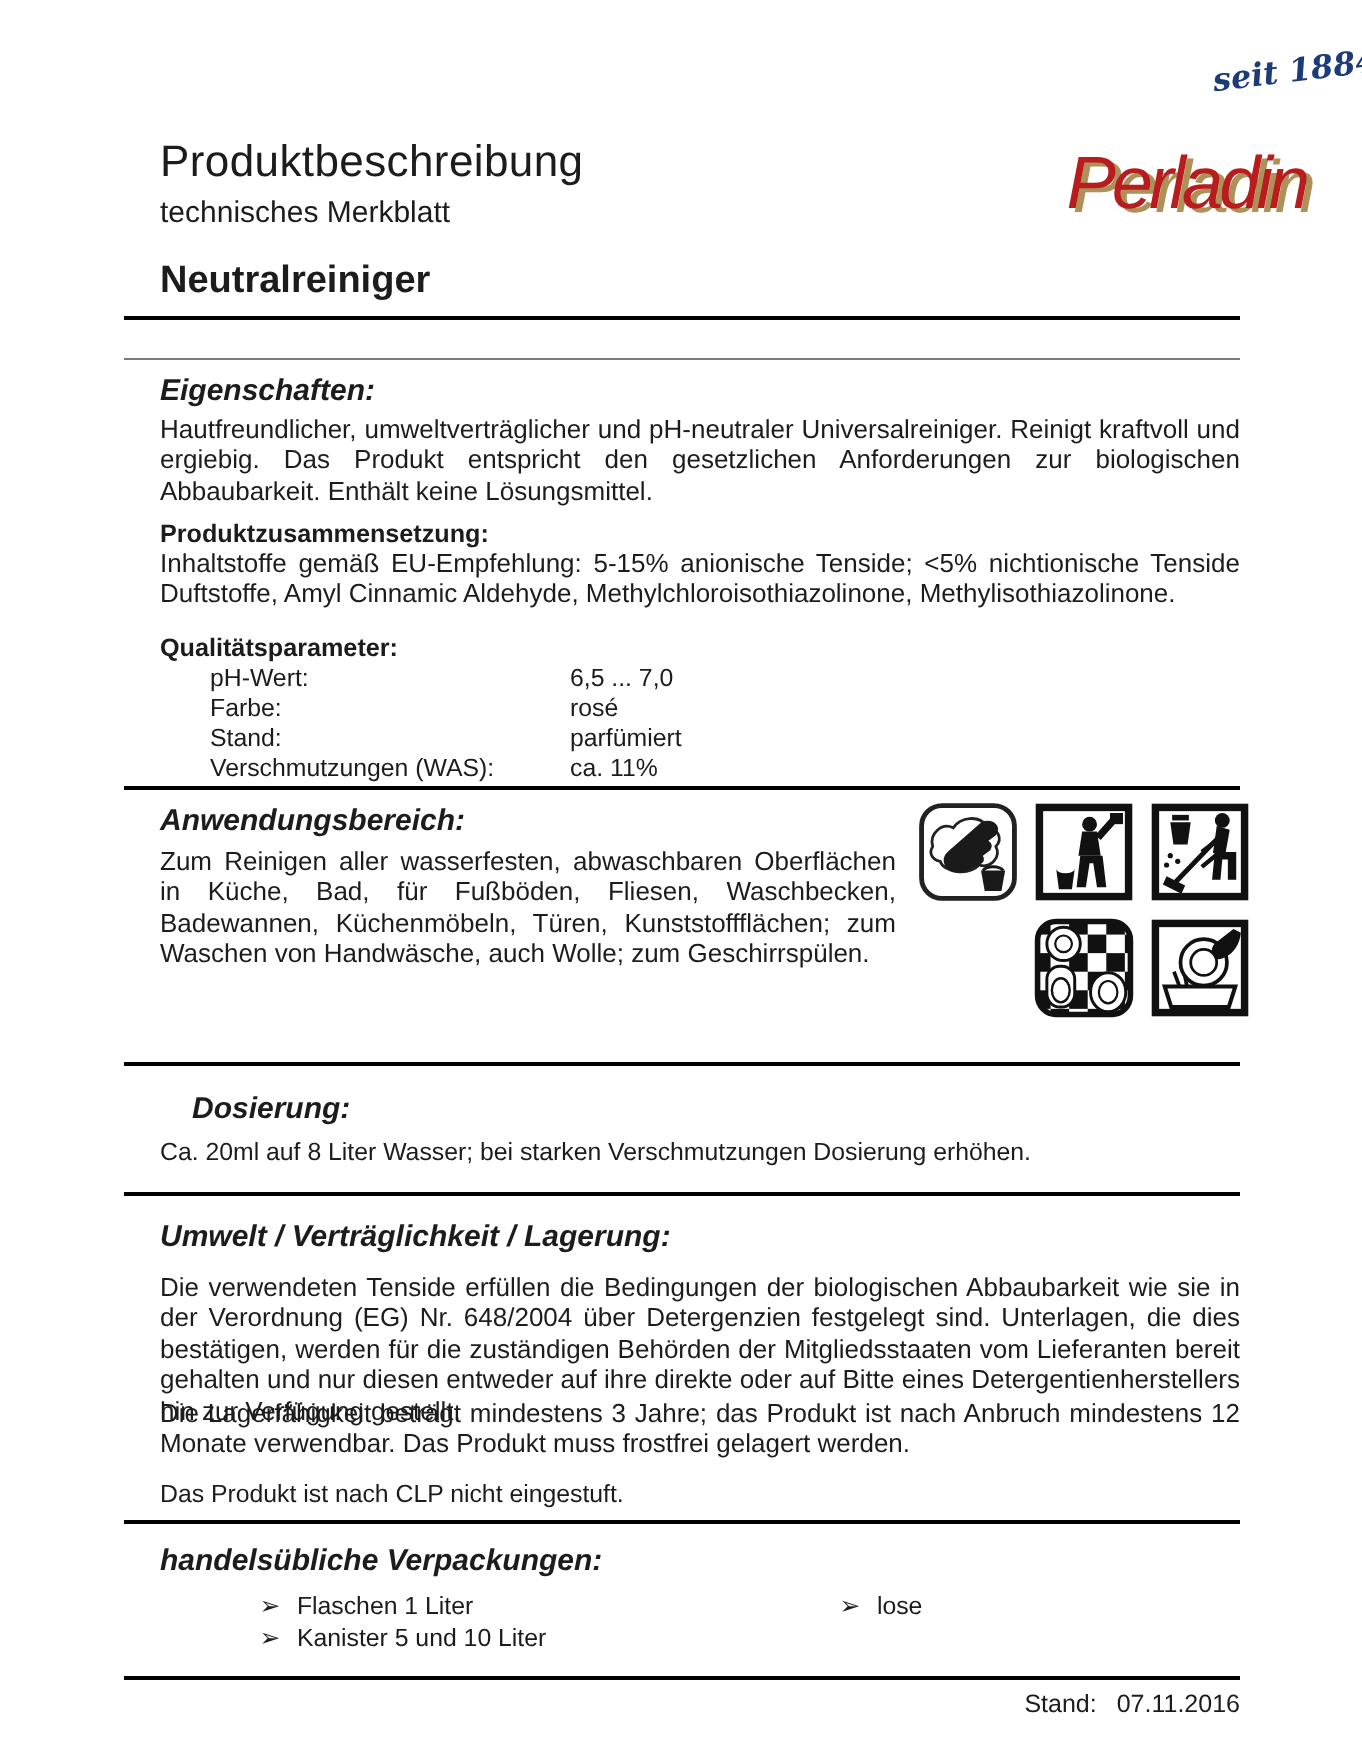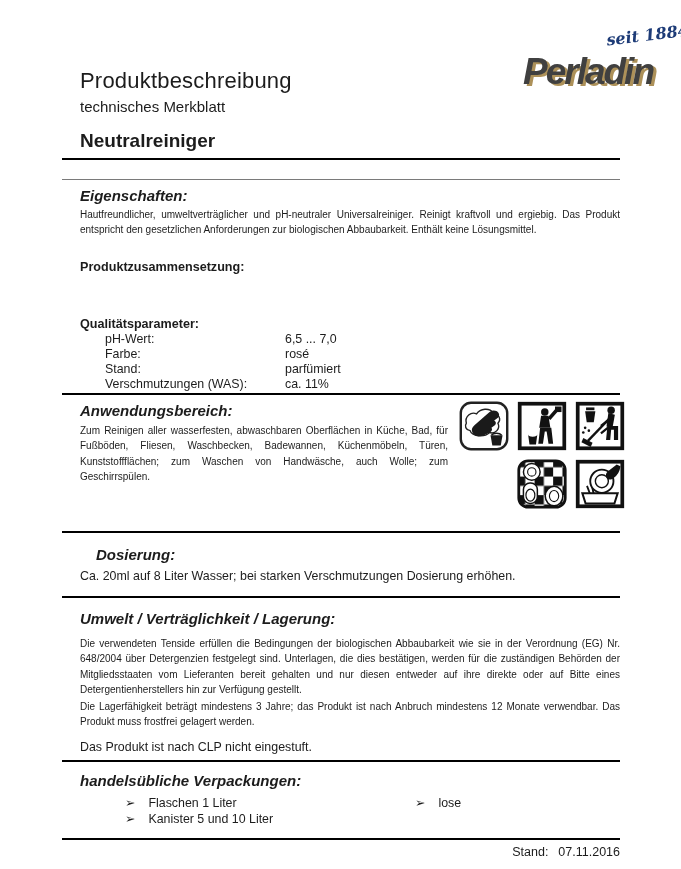--- a/index.html
+++ b/index.html
@@ -10,46 +10,46 @@
   }
   .content { position:absolute; left:62px; top:0; width:558px; height:869px; }
   .abs { position:absolute; }
   .rule { position:absolute; left:0; width:558px; height:0; border-top:2px solid #000; }
   .rule-thin { border-top:1px solid #7a7a7a; }
   .doc-title { font-size:22px; letter-spacing:0.2px; }
   .doc-subtitle { font-size:15px; }
   .product-name { font-size:19px; font-weight:bold; }
   .sec-head { font-size:15px; font-weight:bold; font-style:italic; }
   .sub-head { font-size:12.6px; font-weight:bold; }
-  .body-txt { font-size:10px; line-height:15.4px; text-align:justify; }
+  .body-txt { font-size:13px; line-height:15.4px; text-align:justify; }
   .body-line { font-size:12.4px; line-height:15px; }
   .q-row { position:absolute; font-size:12.4px; }
   .q-label { position:absolute; left:43px; white-space:nowrap; }
   .q-value { position:absolute; left:223px; white-space:nowrap; }
   .logo { position:absolute; right:28px; top:34px; width:160px; text-align:right; }
   .logo-tagline {
     font-family:"DejaVu Serif","Liberation Serif",serif;
     font-style:italic; font-weight:bold; font-size:16px; color:#1d3b77;
     transform:rotate(-7deg); transform-origin:left bottom;
     position:relative; left:38px; top:6px;
   }
   .logo-brand {
-    font-weight:bold; font-size:37px; letter-spacing:-2px; color:#404040;
-    text-shadow:3px 2px 0 #ad9159; line-height:1; font-style:italic;
+    font-weight:normal; font-size:37px; letter-spacing:-2px; color:#b91c1c;
+    text-shadow:3px 2px 0 #ad9159; line-height:1; font-style:italic;margin-top:20px;
   }
   .pict-grid {
     position:absolute; left:396px; top:400px;
     display:grid; grid-template-columns:52px 52px 52px; grid-template-rows:52px 52px;
     gap:6px; width:168px;
   }
   .pict { width:52px; height:52px; }
   .pict svg { width:52px; height:52px; display:block; }
   .p4 { grid-column:2; grid-row:2; }
   .p5 { grid-column:3; grid-row:2; }
-  .pack-row { position:absolute; font-size:12.4px; white-space:nowrap; }
+  .pack-row { position:absolute; font-size:12.4px; white-space:nowrap;text-align:center; }
   .pack-bullet { display:inline-block; width:20px; color:#1c1c1c; }
   .footer-line { position:absolute; right:0; top:845px; font-size:12.5px; }
   .footer-line .gap { display:inline-block; width:10px; }
 </style>
 </head>
 <body>
 
 <div class="page">
 
   <div class="logo">
@@ -62,20 +62,21 @@
     <div class="abs doc-title" style="left:18px; top:68px;">Produktbeschreibung</div>
     <div class="abs product-name" style="left:18px; top:130px;">Neutralreiniger</div>
 
     <div class="rule" style="top:158px;"></div>
     <div class="rule rule-thin" style="top:179px;"></div>
 
     <div class="abs sec-head" style="left:18px; top:187px;">Eigenschaften:</div>
     <div class="abs body-txt" style="left:18px; top:207px; width:540px;">Hautfreundlicher, umweltverträglicher und pH-neutraler Universalreiniger. Reinigt kraftvoll und ergiebig. Das Produkt entspricht den gesetzlichen Anforderungen zur biologischen Abbaubarkeit. Enthält keine Lö­sungsmittel.</div>
 
     <div class="abs sub-head" style="left:18px; top:260px;">Produktzusammensetzung:</div>
+    <div class="abs body-txt" style="left:18px; top:275px; width:540px; line-height:14.6px;">Inhaltstoffe gemäß EU-Empfehlung: 5-15% anionische Tenside; &lt;5% nichtionische Tenside Duftstoffe, Amyl Cinnamic Aldehyde, Methylchloroisothiazolinone, Methylisothiazolinone.</div>
 
     <div class="abs sub-head" style="left:18px; top:317px;">Qualitätsparameter:</div>
     <div class="q-row" style="top:332px;">
       <span class="q-label">pH-Wert:</span>
       <span class="q-value">6,5 ... 7,0</span>
     </div>
     <div class="q-row" style="top:347px;">
       <span class="q-label">Farbe:</span>
       <span class="q-value">rosé</span>
     </div>

